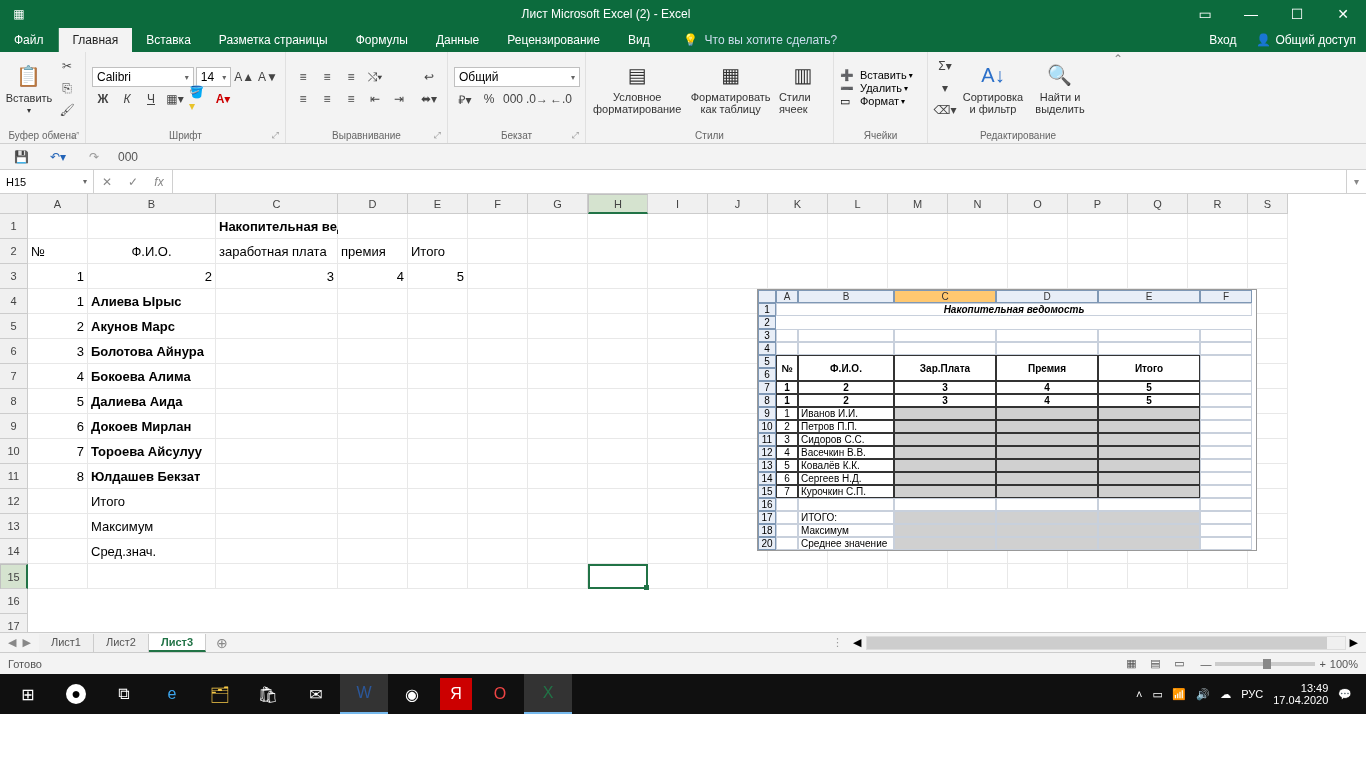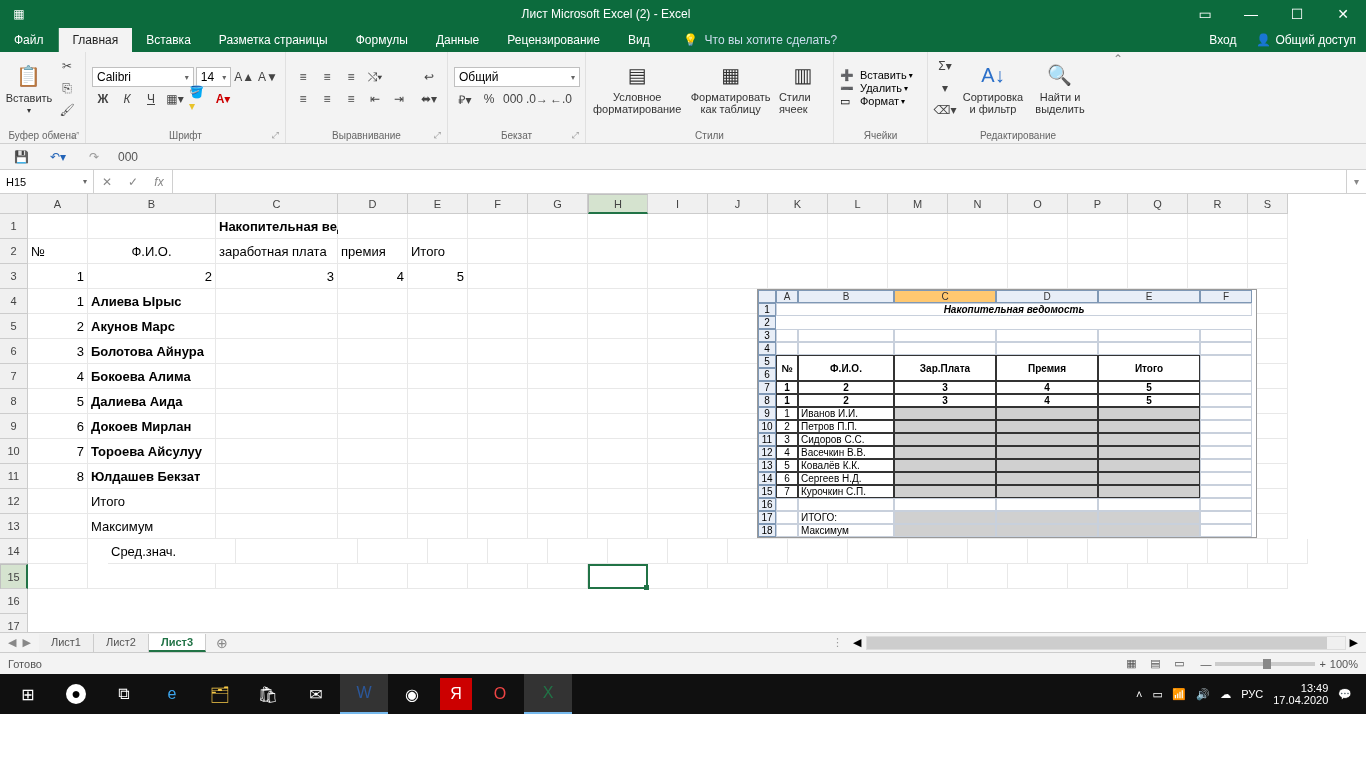--- a/index.html
+++ b/index.html
@@ -639,21 +639,21 @@
         <div class="cell" style="width: 60px;"></div>
         <div class="cell" style="width: 60px;"></div>
         <div class="cell" style="width: 60px;"></div>
         <div class="cell" style="width: 60px;"></div>
         <div class="cell" style="width: 60px;"></div>
         <div class="cell" style="width: 60px;"></div>
         <div class="cell" style="width: 40px;"></div>
       </div>
       <div class="cellrow">
         <div class="cell" style="width: 60px;"></div>
-        <div class="cell" style="width: 128px; margin-left: 20px;">Сред.знач.</div>
+        <div class="cell" style="width: 128px;">Сред.знач.</div>
         <div class="cell" style="width: 122px;"></div>
         <div class="cell" style="width: 70px;"></div>
         <div class="cell" style="width: 60px;"></div>
         <div class="cell" style="width: 60px;"></div>
         <div class="cell" style="width: 60px;"></div>
         <div class="cell" style="width: 60px;"></div>
         <div class="cell" style="width: 60px;"></div>
         <div class="cell" style="width: 60px;"></div>
         <div class="cell" style="width: 60px;"></div>
         <div class="cell" style="width: 60px;"></div>
@@ -834,20 +834,29 @@
         <div class="ec nb" style="width:96px;">ИТОГО:</div>
         <div class="ec nb shade" style="width:102px;"></div>
         <div class="ec nb shade" style="width:102px;"></div>
         <div class="ec nb shade" style="width:102px;"></div>
         <div class="ec nb" style="width:52px;"></div>
       </div>
       <div class="er">
         <div class="erh">18</div>
         <div class="ec nb" style="width:22px;"></div>
         <div class="ec nb" style="width:96px;">Максимум</div>
+        <div class="ec nb shade" style="width:102px;"></div>
+        <div class="ec nb shade" style="width:102px;"></div>
+        <div class="ec nb shade" style="width:102px;"></div>
+        <div class="ec nb" style="width:52px;"></div>
+      </div>
+      <div class="er">
+        <div class="erh">20</div>
+        <div class="ec nb" style="width:22px;"></div>
+        <div class="ec nb" style="width:96px;">Среднее значение</div>
         <div class="ec nb shade" style="width:102px;"></div>
         <div class="ec nb shade" style="width:102px;"></div>
         <div class="ec nb shade" style="width:102px;"></div>
         <div class="ec nb" style="width:52px;"></div>
       </div>
     </div>
 </div>
 
 <div class="sheettabs">
   <div class="nav">

